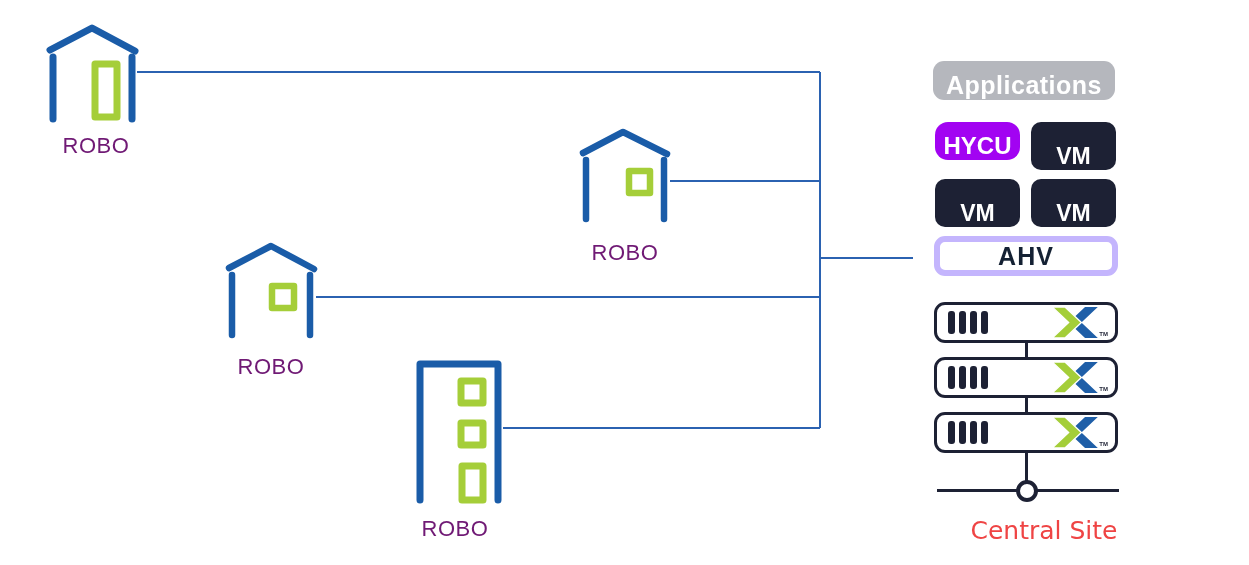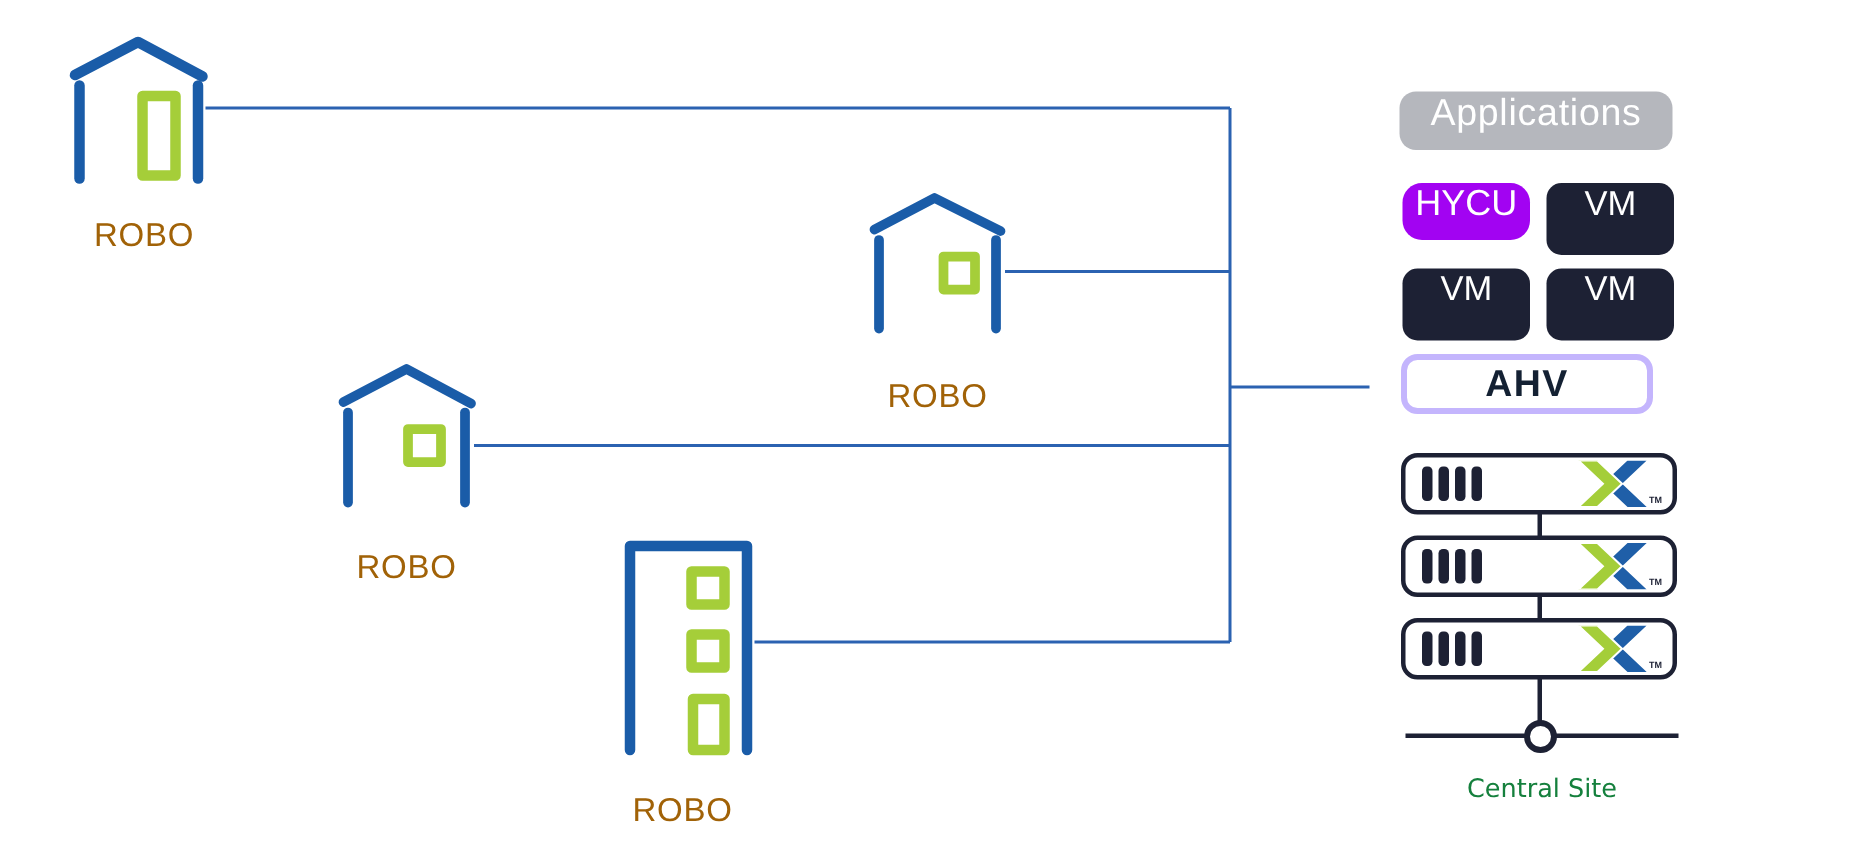--- a/index.html
+++ b/index.html
@@ -3,39 +3,39 @@
 <meta charset="utf-8">
 <style>
   html,body{margin:0;padding:0;background:#ffffff;}
   #stage{
     position:relative;width:1249px;height:565px;background:#ffffff;overflow:hidden;
     font-family:"Liberation Sans",sans-serif;
   }
   #diagram-svg{position:absolute;left:0;top:0;}
   .site-label{
     position:absolute;transform:translateX(-50%);
-    font-size:22px;letter-spacing:.5px;color:#a16207;white-space:nowrap;
+    font-size:22px;letter-spacing:.5px;color:#701a75;white-space:nowrap;
     font-family:"Liberation Sans",sans-serif;
-    margin-top:11px;
   }
   .central-label{
     position:absolute;transform:translateX(-50%);
-    font-size:17px;color:#15803d;white-space:nowrap;
+    font-size:25px;color:#ef4444;white-space:nowrap;
     font-family:"DejaVu Sans",sans-serif;
+    margin-left:16px;
   }
   .pill{
-    position:absolute;display:flex;align-items:flex-start;justify-content:center;
-    color:#ffffff;font-weight:normal;box-sizing:border-box;white-space:nowrap;
+    position:absolute;display:flex;align-items:flex-end;justify-content:center;
+    color:#ffffff;font-weight:bold;box-sizing:border-box;white-space:nowrap;
   }
   .applications{width:182px;height:39px;border-radius:11px;font-size:25px;letter-spacing:.5px;}
   .hycu{width:85px;height:38px;border-radius:13px;font-size:24px;}
   .vm{width:85px;height:48px;border-radius:10px;font-size:23px;}
   .ahv{
-    position:absolute;width:168px;height:40px;border-radius:11px;background:#ffffff;
-    border:4px solid #c4b5fd;display:flex;align-items:center;justify-content:center;
+    position:absolute;width:184px;height:40px;border-radius:11px;background:#ffffff;
+    border:6px solid #c4b5fd;display:flex;align-items:center;justify-content:center;
     font-weight:bold;font-size:25px;color:#142133;letter-spacing:1px;box-sizing:border-box;
   }
   .server{
     position:absolute;width:184px;height:41px;border-radius:11px;background:#ffffff;
     border:3px solid #1d2134;box-sizing:border-box;
     display:flex;align-items:center;justify-content:space-between;
     padding:0 14px 0 11px;
   }
   .slots{display:flex;gap:4px;align-items:center;}
   .slots span{display:block;width:7px;height:23px;background:#1d2134;border-radius:3px;}

